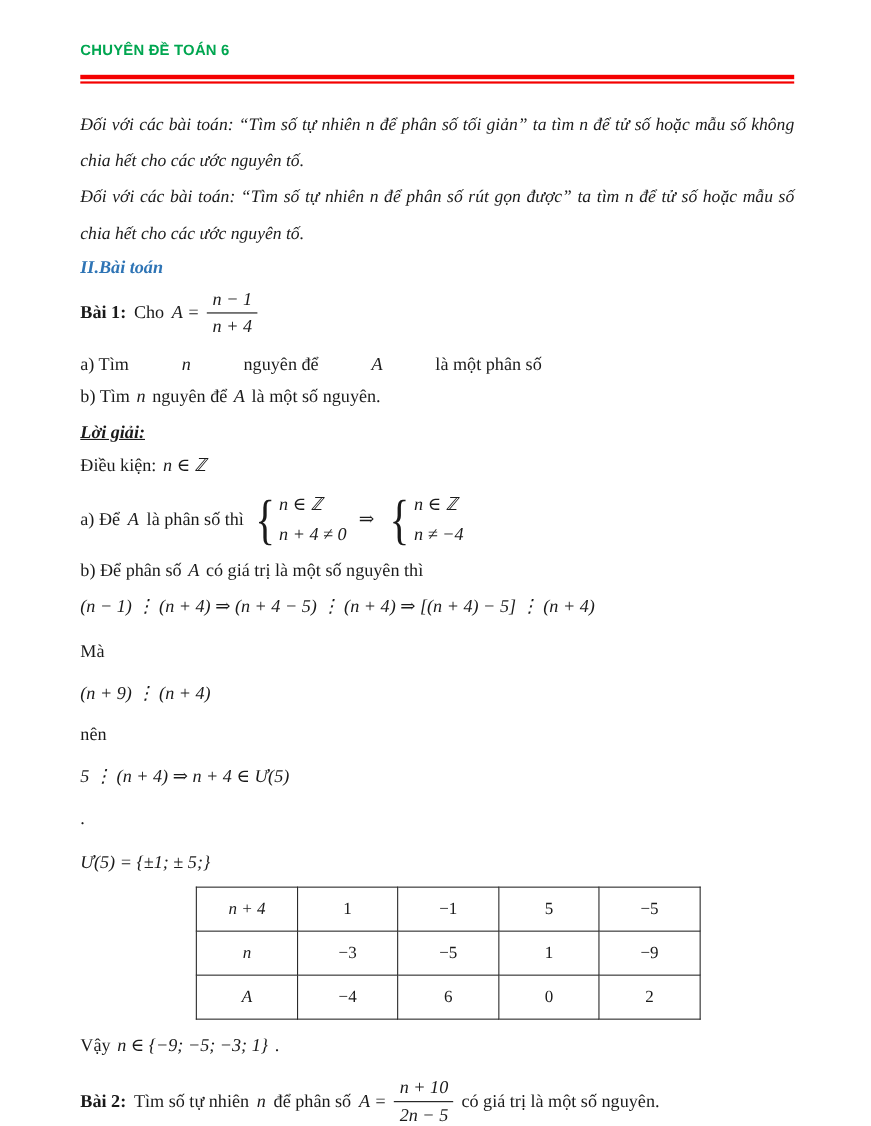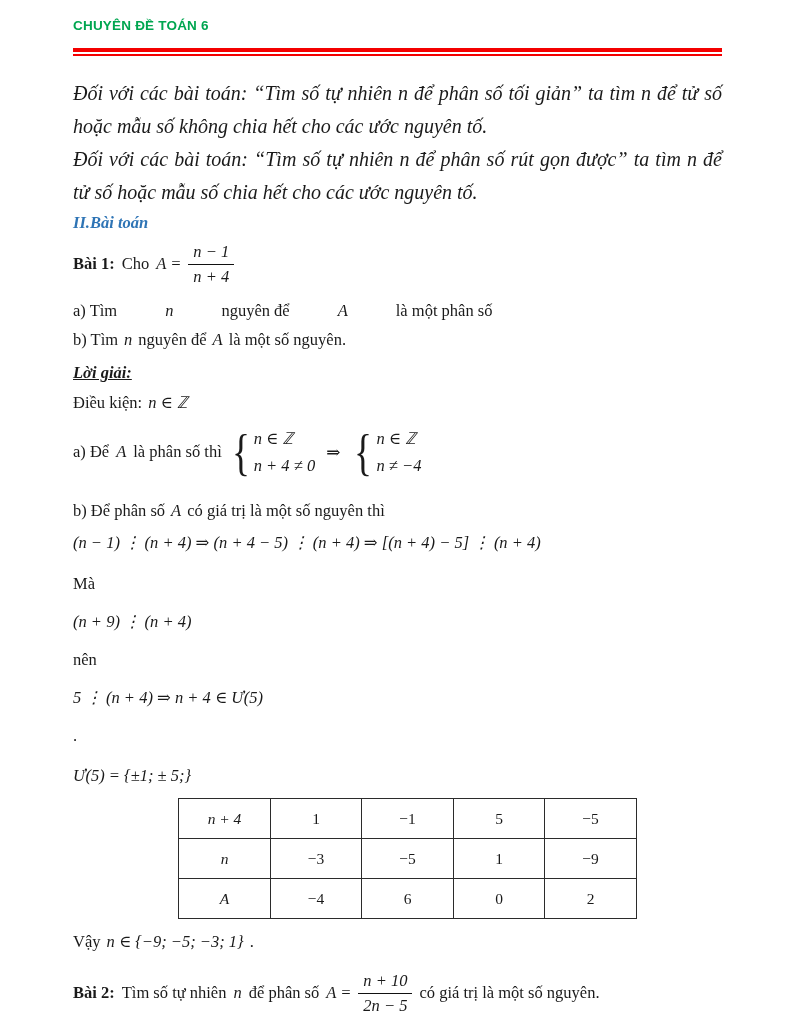--- a/index.html
+++ b/index.html
@@ -1,45 +1,45 @@
 <!DOCTYPE html>
 <html style="--green: #00a650; --red: #f40000; --blue: #2e74b5;"><head>
 <meta charset="utf-8">
 <style>
   :root { --green:#00a650; --red:#f40000; --blue:#2e74b5; }
   * { margin:0; padding:0; box-sizing:border-box; }
   body { width:792px; height:1024px; background:#f4f3f1; font-family:"Liberation Serif","DejaVu Serif",serif; color:#1a1a1a; }
   .page { position:relative; width:792px; height:1024px; background:#ffffff; overflow:hidden; }
   .content { position:absolute; left:73px; right:70px; top:0; }
 
-  .header-title { padding-top:16px; font-family:"Liberation Sans","DejaVu Sans",sans-serif;
+  .header-title { padding-top:36px; font-family:"Liberation Sans","DejaVu Sans",sans-serif;
     font-weight:bold; font-size:13.5px; line-height:19px; color:var(--green); letter-spacing:.2px; }
   .rule-tt { margin-top:13px; border-top:4px solid var(--red); border-bottom:2px solid var(--red); height:8px; }
   .rule-th { border-top:2px solid var(--red); border-bottom:4px solid var(--red); height:8px; }
 
-  .intro { margin-top:21px; font-style:italic; font-size:20px; line-height:33px; text-align:justify; }
+  .intro { margin-top:21px; font-style:italic; font-size:16px; line-height:33px; text-align:justify; }
   .intro + .intro { margin-top:0; }
 
   .section-title { margin-top:2px; font-size:16.5px; line-height:24px; font-weight:bold; font-style:italic; color:var(--blue); }
 
   .line { display:flex; align-items:baseline; gap:6px; font-size:16.5px; line-height:29px; }
   .vline { display:flex; align-items:center; gap:7px; font-size:16.5px; min-height:58px; }
   .bold { font-weight:bold; }
   .math { font-style:italic; }
   .up { font-style:normal; }
 
   .frac { display:inline-flex; flex-direction:column; text-align:center; font-style:italic; font-size:16.5px; line-height:22px; }
   .frac .num { border-bottom:1.4px solid #111; padding:0 5px 1px 5px; }
   .frac .den { padding-top:1px; }
 
   .qline { margin-top:3px;gap:48px; }
   .solution-title { margin-top:5px; font-size:16.5px; line-height:27px; font-weight:bold; font-style:italic; text-decoration:underline; }
   .dk { margin-top:2px; line-height:30px; }
 
-  .sys-line { margin-top:2px; min-height:64px; margin-bottom:12px; }
+  .sys-line { margin-top:2px; min-height:64px; margin-bottom:0; }
   .system { display:inline-flex; align-items:center; }
   .brace { font-size:50px; line-height:54px; font-weight:250; transform:scaleX(.75); margin-right:1px; }
   .sys-rows { display:inline-flex; flex-direction:column; gap:3px; font-size:16.5px; line-height:24px; }
   .imply { font-size:17px; padding:0 4px; }
 
   .chain { margin-top:2px; line-height:32px; }
   .ma-line { margin-top:9px; line-height:32px;flex-direction:column; }
   .uoc-line { margin-top:8px; line-height:32px; }
   .bang-label { margin-top:8px; line-height:28px; }
 

